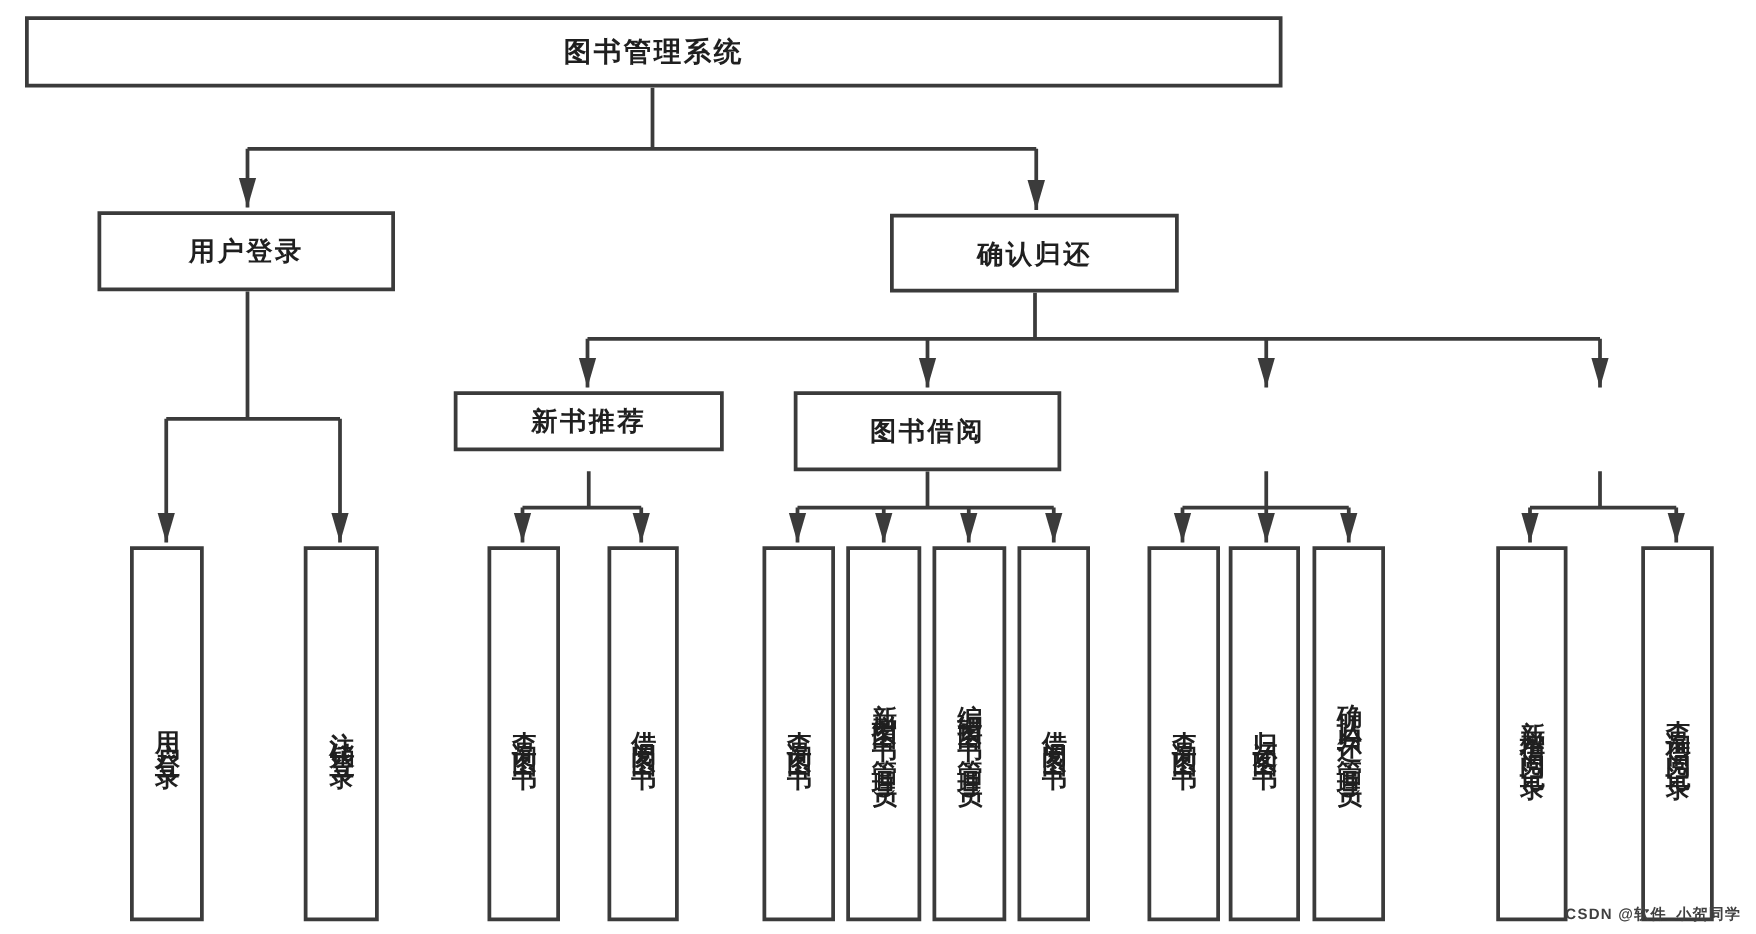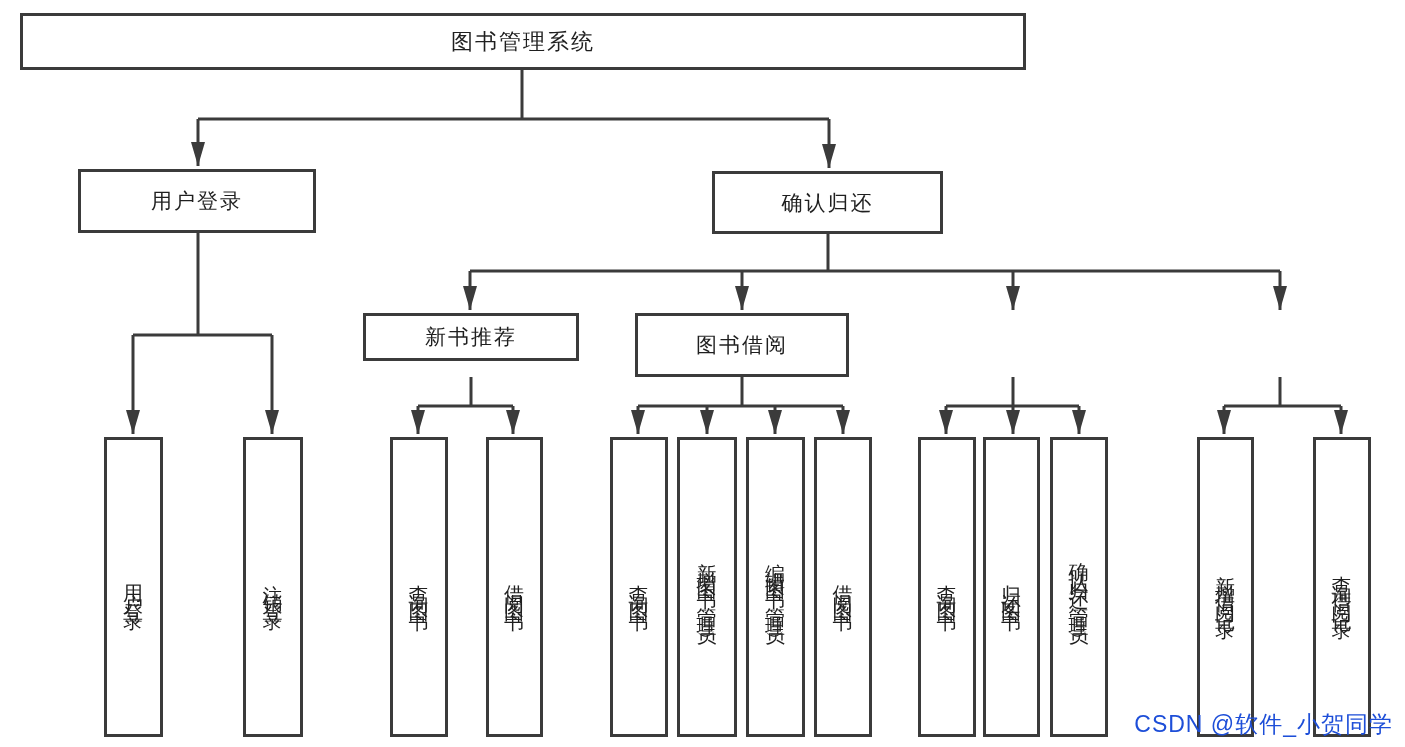--- a/index.html
+++ b/index.html
@@ -3,20 +3,21 @@
 <meta charset="utf-8">
 <style>
   html, body { margin: 0; padding: 0; background: #ffffff; }
   .canvas {
     position: relative;
     width: 1405px;
     height: 747px;
     background: #ffffff;
     font-family: "Liberation Sans", "DejaVu Sans", sans-serif;
     overflow: hidden;
+    font-weight: bold;
   }
   .wires {
     position: absolute;
     left: 0; top: 0;
     width: 1405px; height: 747px;
     z-index: 0;
   }
   .node {
     position: absolute;
     box-sizing: border-box;
@@ -35,22 +36,22 @@
     text-orientation: mixed;
     font-size: 20px;
     letter-spacing: 9px;
     line-height: 1;
     white-space: nowrap;
   }
   .watermark {
     position: absolute;
     right: 12px;
     bottom: 7px;
-    font-size: 23px;
-    color: #1d4ed8;
+    font-size: 12px;
+    color: #404040;
     z-index: 2;
     letter-spacing: 1px;
   }
 </style>
 </head>
 <body>
 
 <div class="canvas">
 
   <svg class="wires" viewBox="0 0 1405 747" xmlns="http://www.w3.org/2000/svg">

